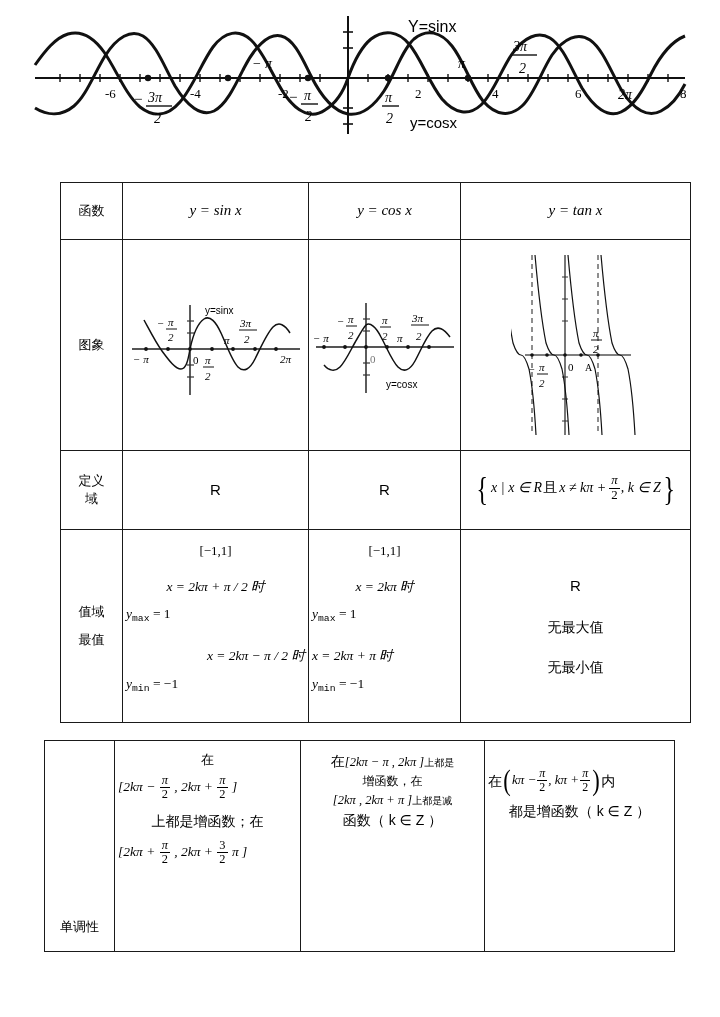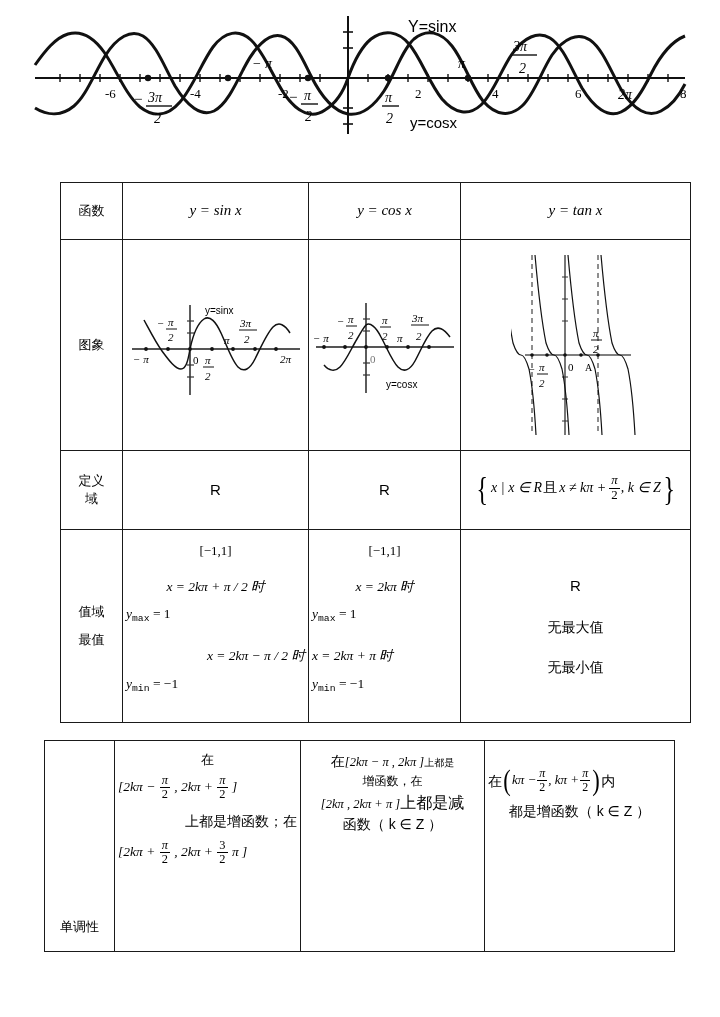--- a/index.html
+++ b/index.html
@@ -475,21 +475,21 @@
             <span class="num mathi">π</span>
             <span class="den mathr">2</span>
           </span>
           <span class="mathi">, 2kπ +</span>
           <span class="frac">
             <span class="num mathi">π</span>
             <span class="den mathr">2</span>
           </span>
           <span class="mathi">]</span>
         </div>
-        <div style="text-align:right;margin-top:10px;font-size:14px">上都是增函数；在</div>
+        <div style="text-align:center;margin-top:10px;font-size:14px">上都是增函数；在</div>
         <div style="text-align:left;margin-top:8px" class="eqline">
           <span class="mathi">[2kπ +</span>
           <span class="frac">
             <span class="num mathi">π</span>
             <span class="den mathr">2</span>
           </span>
           <span class="mathi">, 2kπ +</span>
           <span class="frac">
             <span class="num mathr">3</span>
             <span class="den mathr">2</span>
@@ -500,21 +500,21 @@
       </td>
 
       <td style="vertical-align:top;padding-top:10px" class="cellflow">
         <div>
           <span style="font-size:14px">在</span><span class="mathi" style="font-size:12.5px">[2kπ − π , 2kπ ]</span><span style="font-size:10px">上都是</span>
         </div>
         <div>
           <span style="font-size:12px">增函数，在</span>
         </div>
         <div>
-          <span class="mathi" style="font-size:12.5px">[2kπ , 2kπ + π ]</span><span style="font-size:16px">上都是减</span>
+          <span class="mathi" style="font-size:12.5px">[2kπ , 2kπ + π ]</span><span style="font-size:10px">上都是减</span>
         </div>
         <div>
           <span style="font-size:14px">函数（ k ∈ Z ）</span>
         </div>
       </td>
 
       <td style="vertical-align:top;padding-top:26px" class="cellflow">
         <div style="display:flex;align-items:center;flex-wrap:nowrap">
           <span style="font-size:14px;align-self:flex-end;padding-bottom:2px">在</span>
           <span class="paren-big" style="font-size:13px">

